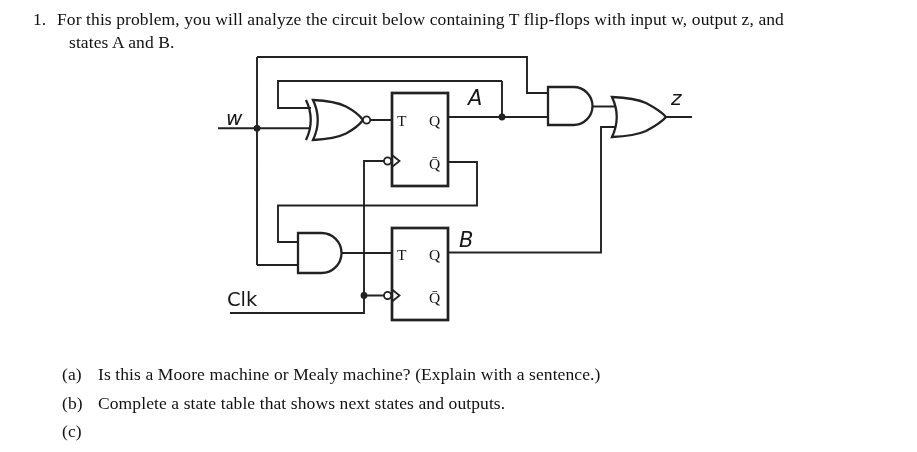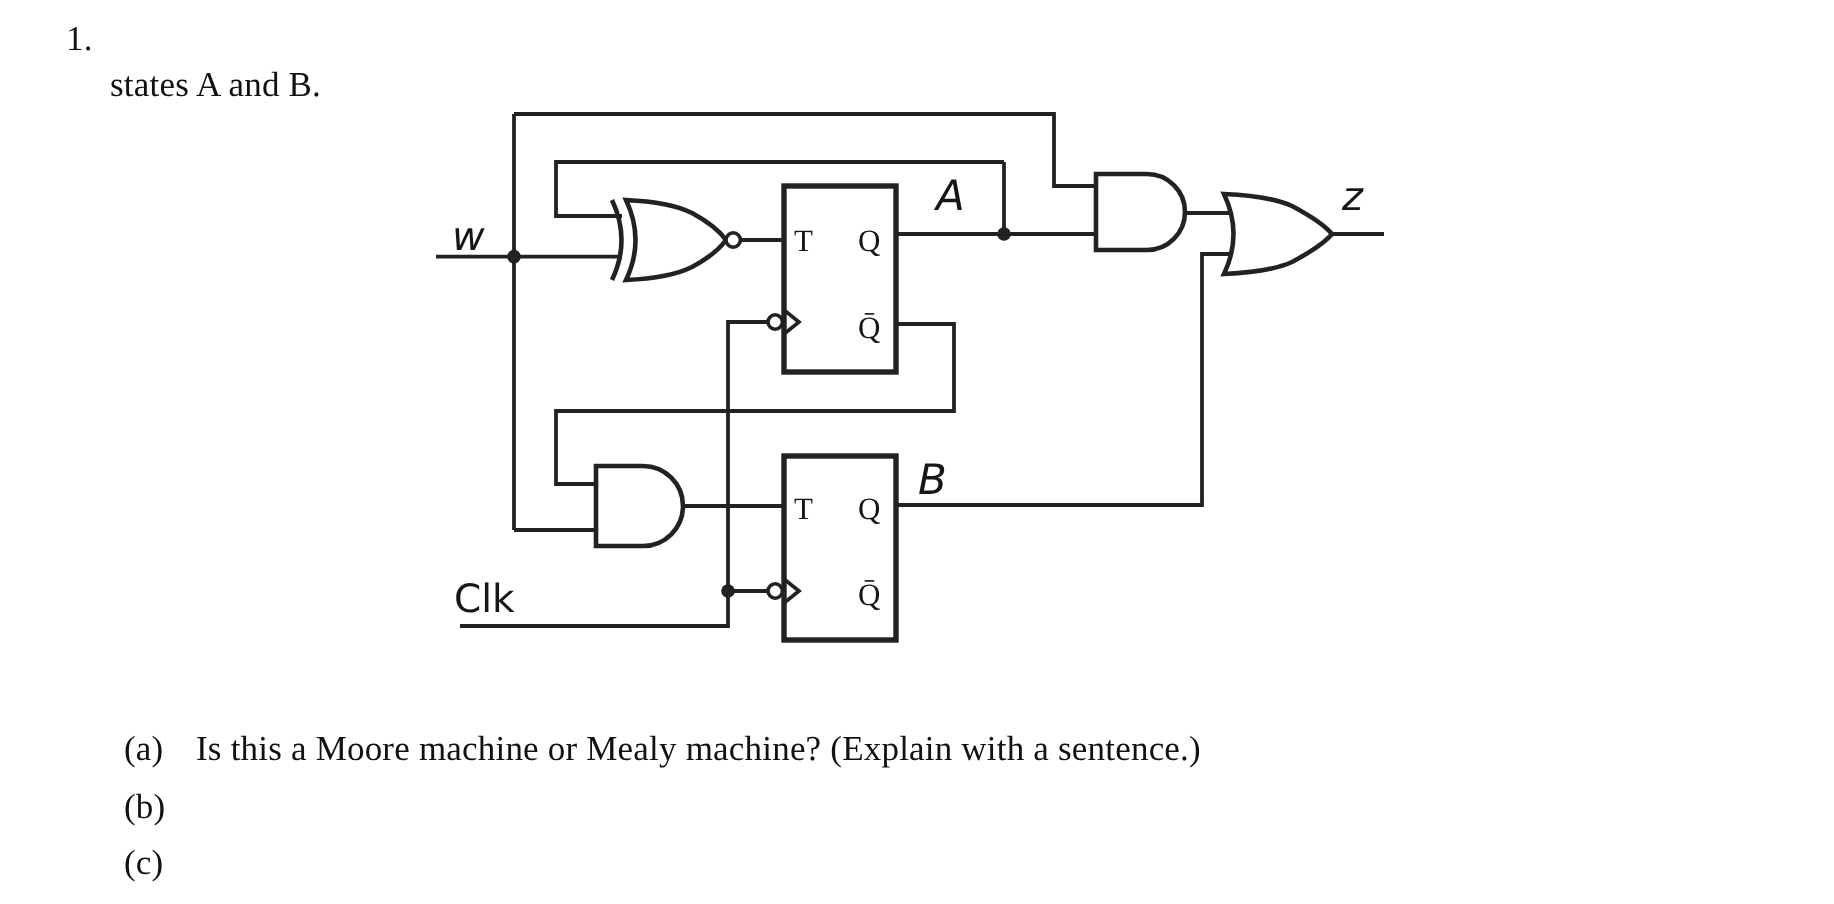--- a/index.html
+++ b/index.html
@@ -6,40 +6,41 @@
   body{
     width:917px;height:452px;position:relative;overflow:hidden;
     font-family:"Liberation Serif", serif;color:#111;
   }
   .problem{
     position:absolute;left:33px;top:8px;width:872px;
     font-size:17.5px;line-height:22.5px;letter-spacing:.1px;
   }
   .pline{white-space:nowrap;display:flex;}
   .pnum{display:inline-block;width:24px;flex:none;}
-  .pindent{margin-left:22px;}
+  .pindent{margin-left:36px;}
   .circuit-svg{position:absolute;left:0;top:0;}
   .questions{
     position:absolute;left:62px;top:365px;
     font-size:17.5px;letter-spacing:.1px;
   }
   .q{display:flex;line-height:18px;margin-bottom:10.5px;white-space:nowrap;}
   .qlabel{display:inline-block;width:36px;flex:none;}
   svg text{user-select:none;}
   .ff-label{font-family:"Liberation Serif",serif;font-size:15.5px;fill:#161616;}
   .sig-label{font-family:"DejaVu Sans",sans-serif;font-style:italic;font-size:20px;fill:#161616;}
   .state-label{font-family:"DejaVu Sans",sans-serif;font-style:italic;font-size:21px;fill:#161616;}
   .clk-label{font-family:"DejaVu Sans",sans-serif;font-size:19.5px;fill:#161616;}
 </style>
 </head>
 <body>
 
 <div class="problem">
   <div class="pline">
     <span class="pnum">1.</span>
+    <span>For this problem, you will analyze the circuit below containing T flip-flops with input w, output z, and</span>
   </div>
   <div class="pindent">states A and B.</div>
 </div>
 
 <svg class="circuit-svg" width="917" height="452" viewBox="0 0 917 452">
 
   <path d="M218,128.3 H311
            M257,57 V265
            M257,57 H527 V93 H552
            M502,81 H278 V108 H311
@@ -90,17 +91,18 @@
   <text class="sig-label" x="671" y="105">z</text>
 </svg>
 
 <div class="questions">
   <div class="q">
     <span class="qlabel">(a)</span>
     <span>Is this a Moore machine or Mealy machine? (Explain with a sentence.)</span>
   </div>
   <div class="q">
     <span class="qlabel">(b)</span>
+    <span>Complete a state table that shows next states and outputs.</span>
   </div>
   <div class="q">
     <span class="qlabel">(c)</span>
   </div>
 </div>
 
 </body></html>

